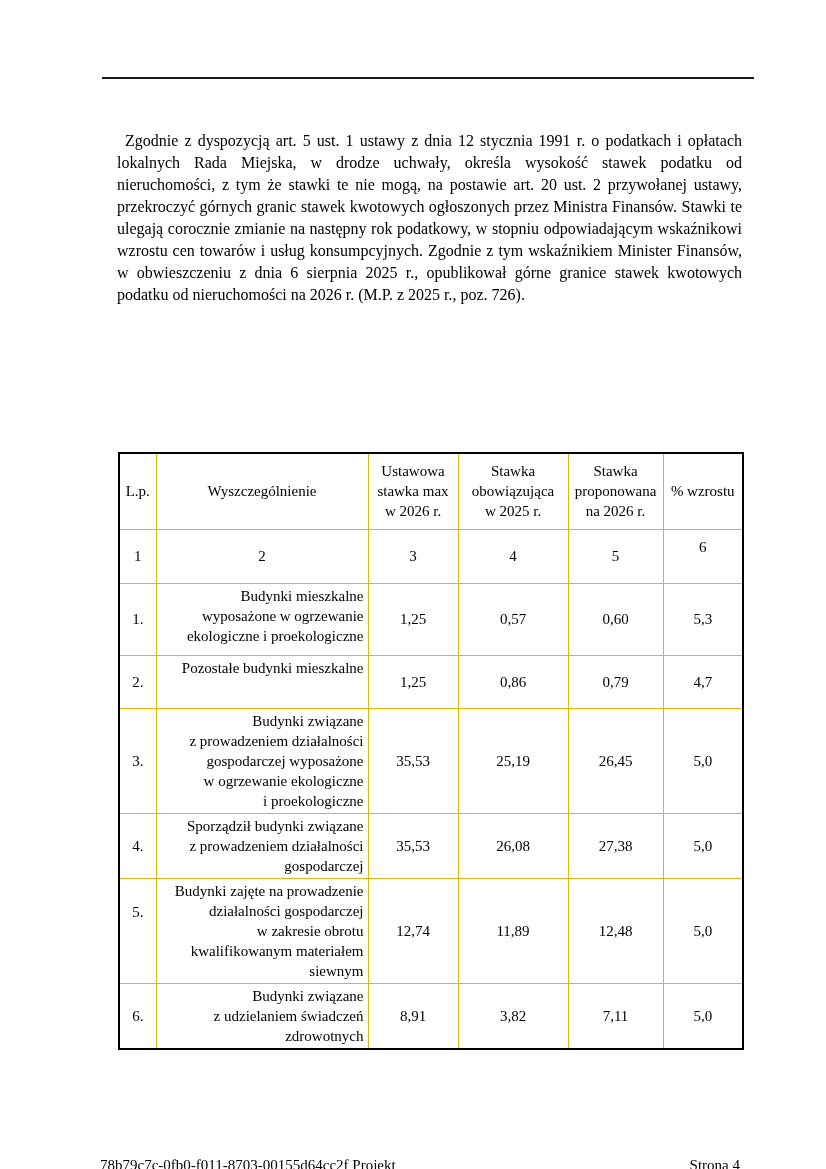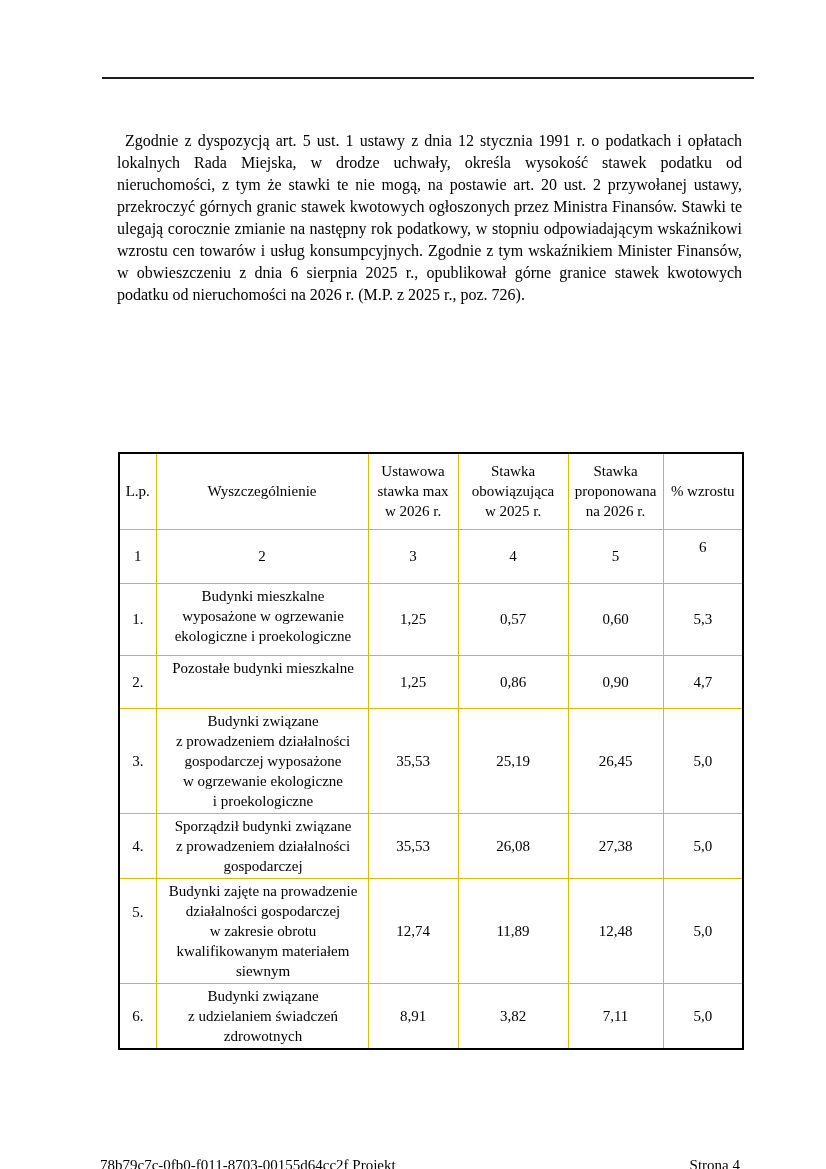--- a/index.html
+++ b/index.html
@@ -60,21 +60,21 @@
   .tax-table thead tr.header-row { height: 76px; }
   .tax-table thead tr.nums-row { height: 54px; }
   .tax-table tbody tr:nth-child(1) { height: 72px; }
   .tax-table tbody tr:nth-child(2) { height: 53px; }
   .tax-table tbody tr:nth-child(3) { height: 101px; }
   .tax-table tbody tr:nth-child(4) { height: 59px; }
   .tax-table tbody tr:nth-child(5) { height: 100px; }
   .tax-table tbody tr:nth-child(6) { height: 62px; }
   .tax-table .multiline { white-space: pre-line; }
   .tax-table td.desc {
-    text-align: center;
+    text-align: right;
     vertical-align: top;
     padding: 2px 4px 2px 6px;
     white-space: pre-line;
   }
   .tax-table .nums-row td.num-top {
     vertical-align: top;
     padding-top: 7px;
   }
   .tax-table tbody tr:nth-child(5) td.lp {
     vertical-align: top;
@@ -146,21 +146,21 @@
         <td>1,25</td>
         <td>0,57</td>
         <td>0,60</td>
         <td>5,3</td>
       </tr>
       <tr>
         <td class="lp">2.</td>
         <td class="desc">Pozostałe budynki mieszkalne</td>
         <td>1,25</td>
         <td>0,86</td>
-        <td>0,90</td>
+        <td>0,79</td>
         <td>4,7</td>
       </tr>
       <tr>
         <td class="lp">3.</td>
         <td class="desc">Budynki związane
 z prowadzeniem działalności
 gospodarczej wyposażone
 w ogrzewanie ekologiczne
 i proekologiczne</td>
         <td>35,53</td>

